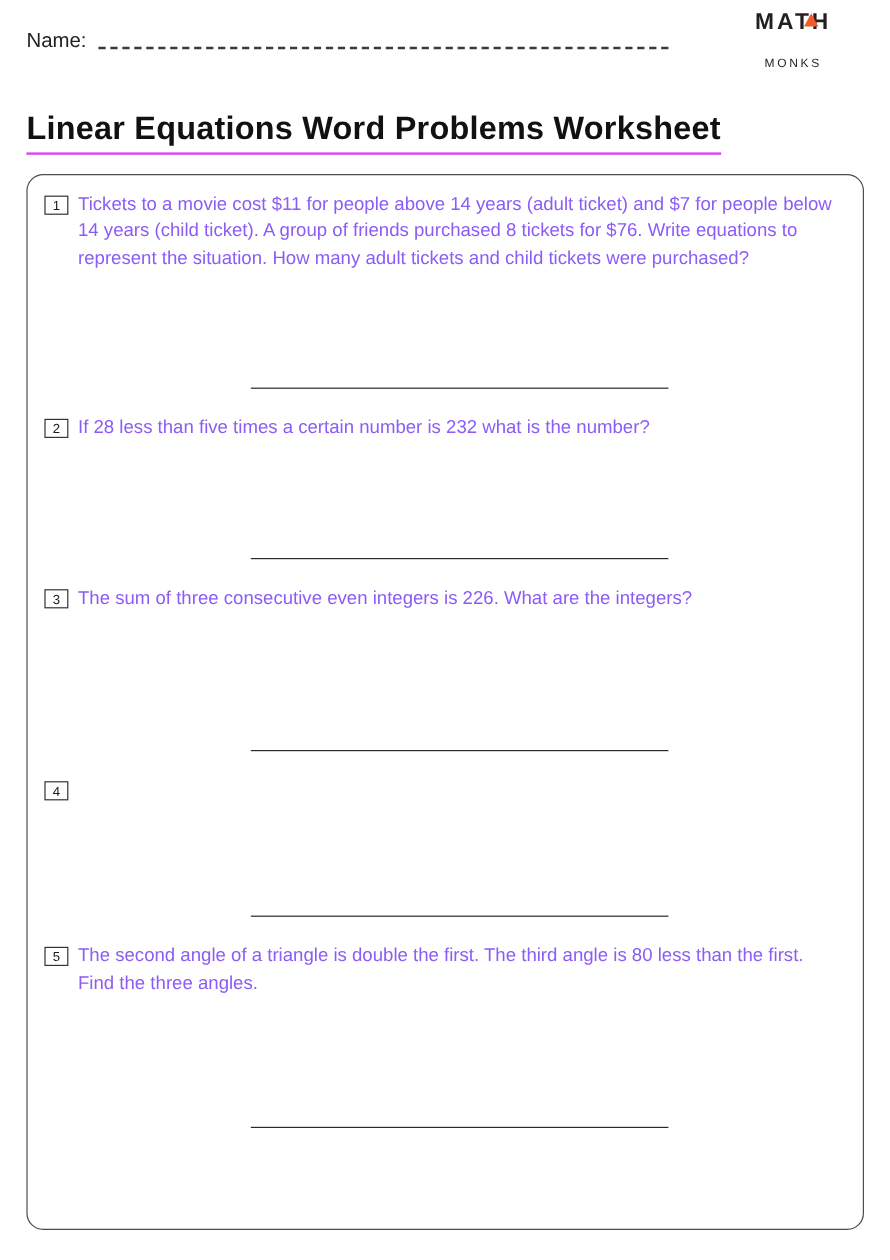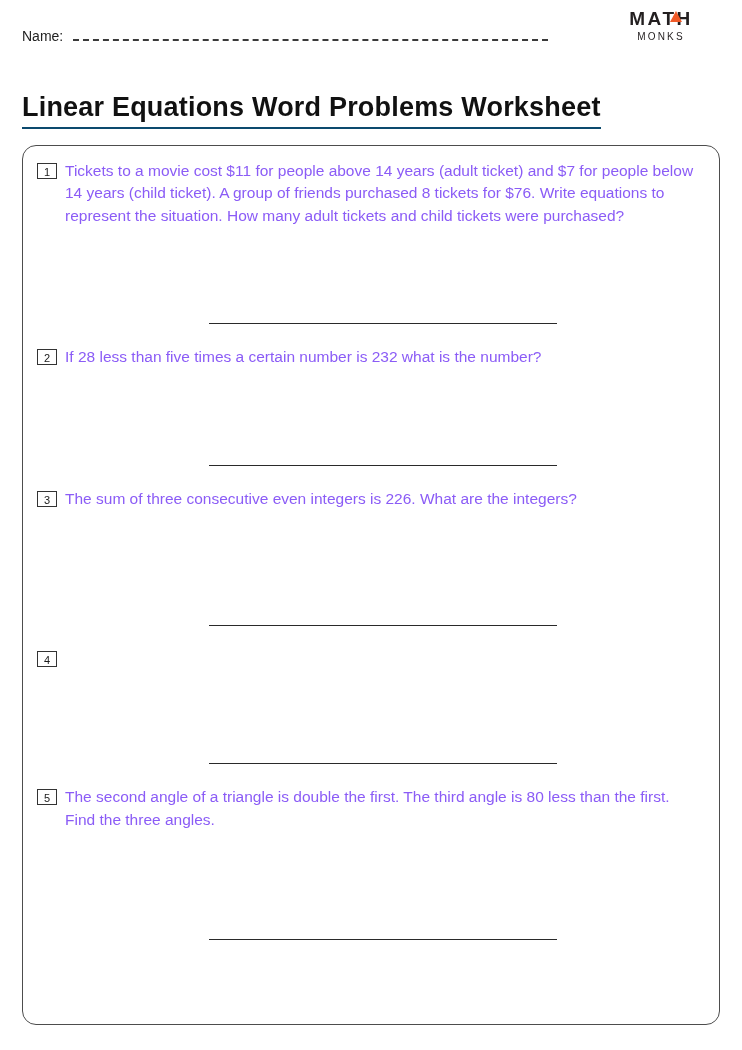--- a/index.html
+++ b/index.html
@@ -29,21 +29,21 @@
     height: 86px;
     padding-top: 12px;
     box-sizing: border-box;
   }
   .field-row {
     display: flex;
     align-items: flex-end;
     height: 34px;
   }
   .field-label {
-    font-size: 14px;
+    font-size: 17px;
     color: #222;
     white-space: nowrap;
     padding-bottom: 2px;
   }
   .dashline {
     border-bottom: 2px dashed #3a3a3a;
     height: 0;
     margin-left: 10px;
     margin-bottom: 5px;
   }
@@ -74,26 +74,26 @@
     width: 0;
     height: 0;
     border-left: 6px solid transparent;
     border-right: 6px solid transparent;
     border-bottom: 11px solid #f05a28;
   }
   .logo-sub {
     font-size: 10px;
     letter-spacing: 2.2px;
     color: #231f20;
-    margin-top: 1px;
+    margin-top: 18px;
   }
 
   
   .title-wrap {
-    border-bottom: 2px solid #0c4a6e;
+    border-bottom: 2px solid #d946ef;
     display: inline-block;
     margin-top: 6px;
     padding-bottom: 4px;
   }
   .title {
     font-size: 27px;
     font-weight: bold;
     color: #111;
     letter-spacing: 0.2px;
   }

